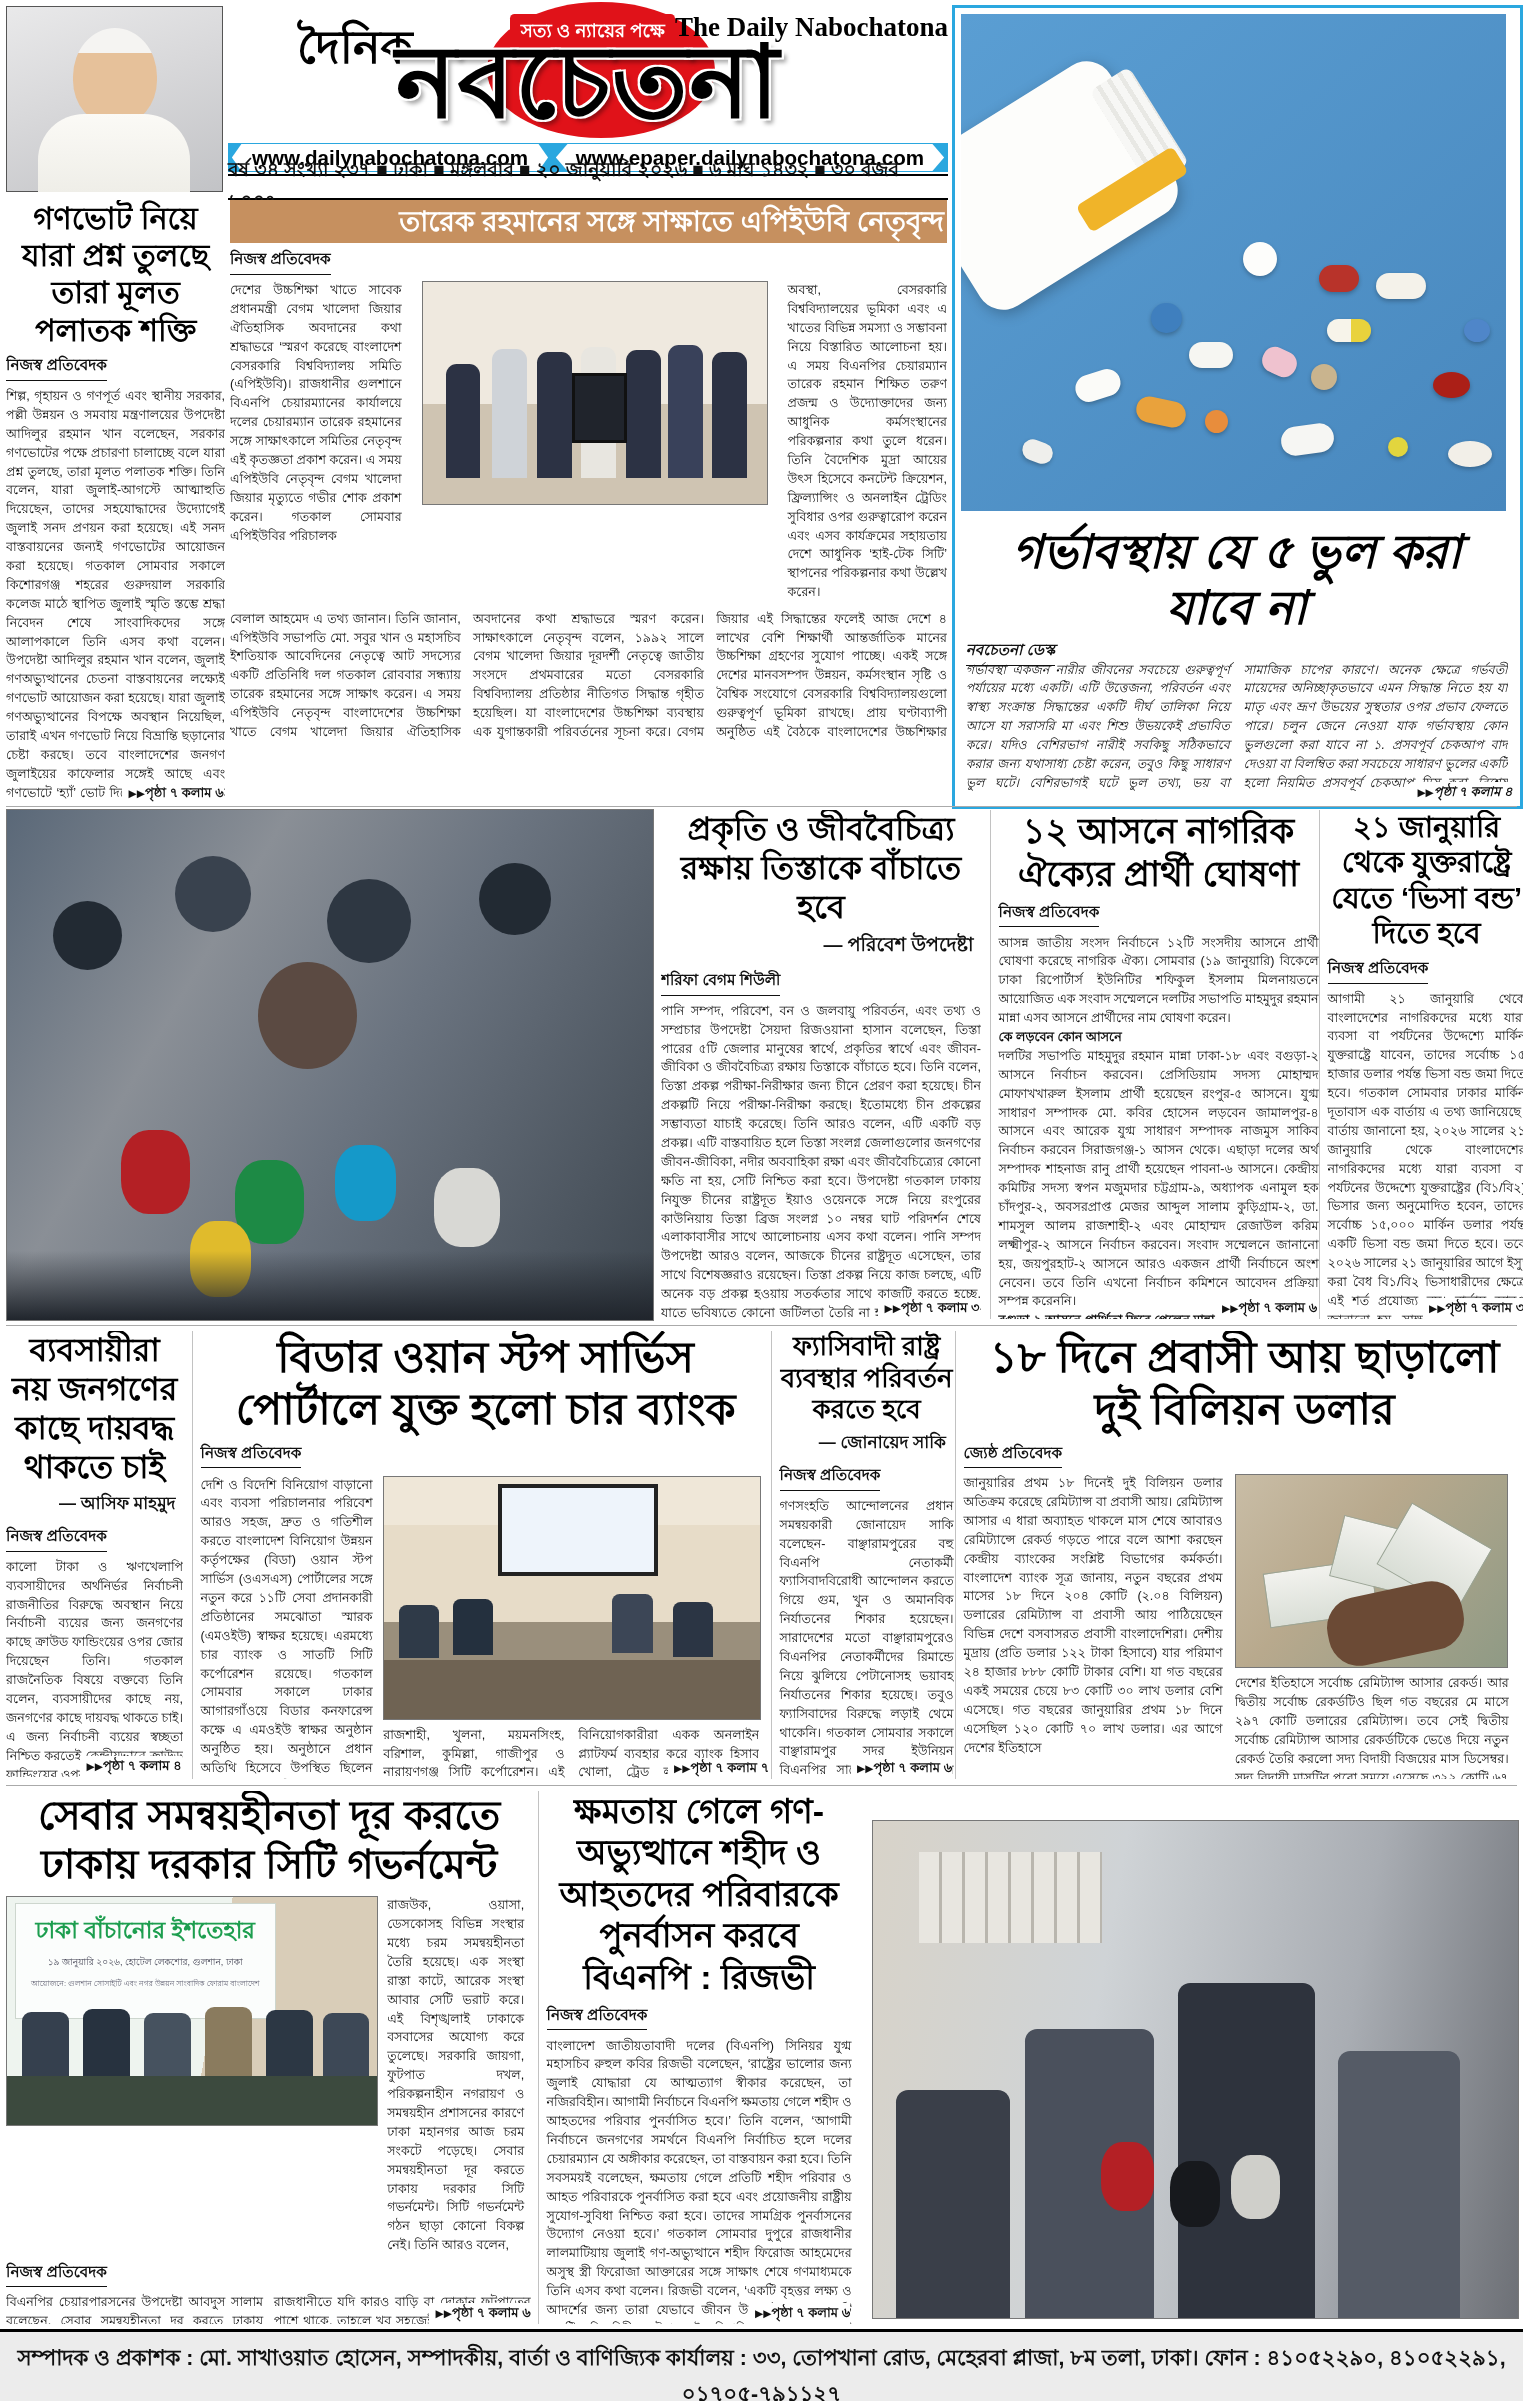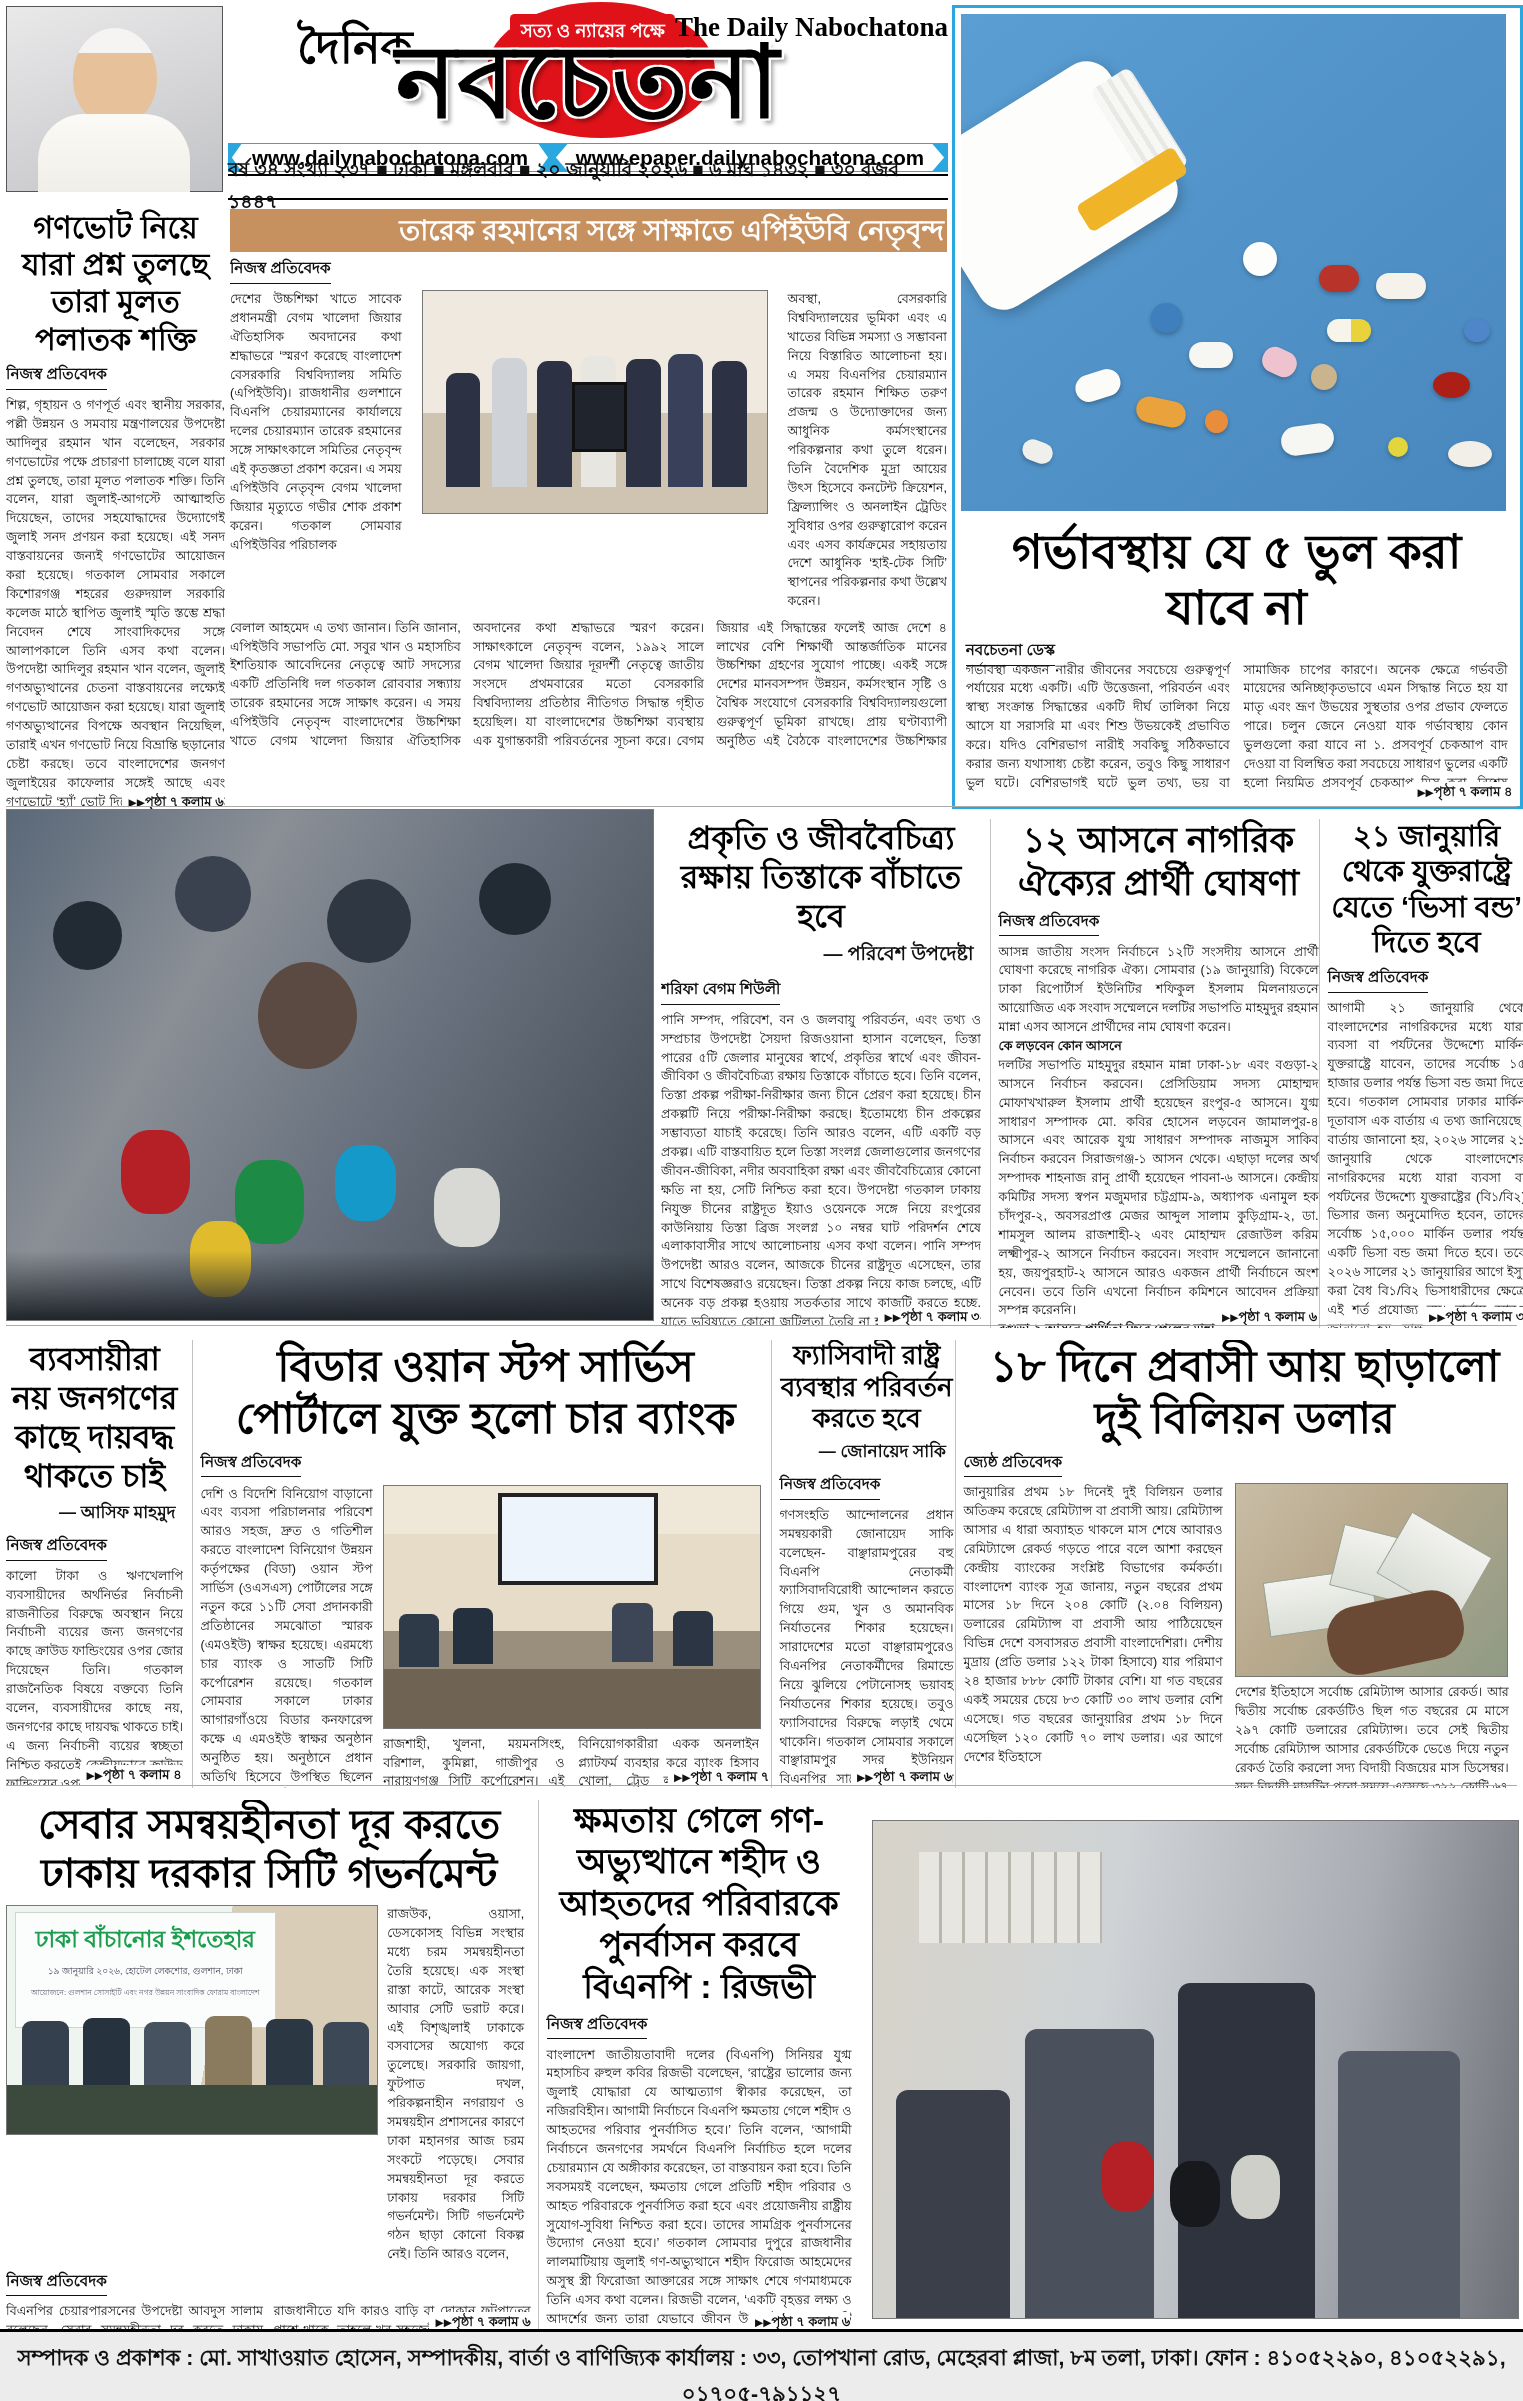--- a/index.html
+++ b/index.html
@@ -1,19 +1,19 @@
 <!DOCTYPE html>
 <html lang="bn" style="font-size:12.2px"><head>
 <meta charset="utf-8">
 <style>
   html,body{margin:0;padding:0;background:#777;}
   #page{position:relative;width:1523px;height:2401px;background:#fff;
         font-family:"Liberation Sans","DejaVu Sans",sans-serif;color:#111;overflow:hidden;}
   .abs{position:absolute;}
-  .clip{overflow:hidden;margin-top:9px;}
+  .clip{overflow:hidden;}
   
   #portrait{left:6.1px;top:6.1px;width:215px;height:184px;border:0.8px solid #555;
             background:linear-gradient(160deg,#e9e9ea 0%,#d8d8da 45%,#c2c3c6 100%);}
   #portrait .head{position:absolute;left:66px;top:21.3px;width:84px;height:97px;border-radius:50% 50% 46% 46%;
             background:linear-gradient(#f5f4f2 0 26%,#e6c19a 26% 100%);}
   #portrait .body{position:absolute;left:30.5px;top:107px;width:152px;height:78px;border-radius:46px 46px 0 0;
             background:linear-gradient(#fbfaf6,#efeee8);}
   #mastcenter{left:228px;top:1.5px;width:720px;height:140px;}
   #redcircle{position:absolute;left:259px;top:0px;width:228px;height:136px;border-radius:50%;
             background:#e01219;}
@@ -50,21 +50,21 @@
   .vr{border-left:0.8px solid #c2c2c2;padding-left:7.6px;}
   
   #refArticle{left:6.1px;top:200px;width:219px;height:604px;}
   #refArticle .hl{font-size:30.5px;}
   #leadArticle{left:230px;top:200px;width:717px;height:605px;}
   #leadArticle .hl{font-size:59px;margin:7.6px 0 3px 0;}
   #leadflex{display:flex;gap:20px;}
   #leadphoto{width:344px;height:222px;flex:0 0 auto;position:relative;
       background:linear-gradient(#efe9df 0 55%,#cfc4b2 55% 100%);}
   .fig{position:absolute;bottom:26px;border-radius:10.7px 10.7px 0 0;background:#2c3244;}
-  #rightBox{left:952px;top:4.6px;width:565px;height:798px;border:3.8px solid #2aa7df;background:#fff;}
+  #rightBox{left:952px;top:4.6px;width:565px;height:798px;border:3.8px solid #2aa7df;background:#fff;font-style:italic;}
   #pillsPhoto{position:absolute;left:6.1px;top:6.1px;width:545px;height:497px;background:linear-gradient(140deg,#5a9ed3,#4887bd);overflow:hidden;}
   #bottle{position:absolute;left:-30.5px;top:84px;width:228px;height:175px;background:#fdfdfb;border-radius:27.4px;
       transform:rotate(-32deg);box-shadow:0 4.6px 13.7px rgba(0,0,0,.25);}
   #bottle::after{content:"";position:absolute;right:-20px;top:30.5px;width:46px;height:114px;background:
       repeating-linear-gradient(90deg,#f7f7f5 0 7.6px,#e8e8e4 7.6px 12.2px);border-radius:7.6px;}
   #bottlecap{position:absolute;left:114px;top:160px;width:114px;height:30.5px;background:#f0b429;transform:rotate(-32deg);border-radius:6.1px;}
   .pill{position:absolute;box-shadow:0 2.3px 4.6px rgba(0,0,0,.25);}
   #rightBox .hl{font-size:47px;line-height:1.18;margin-top:7.6px;}
   #rightBoxBody{position:absolute;left:10.7px;top:653px;width:542px;height:136px;overflow:hidden;}
   #rightBoxByline{position:absolute;left:10.7px;top:526px;}

